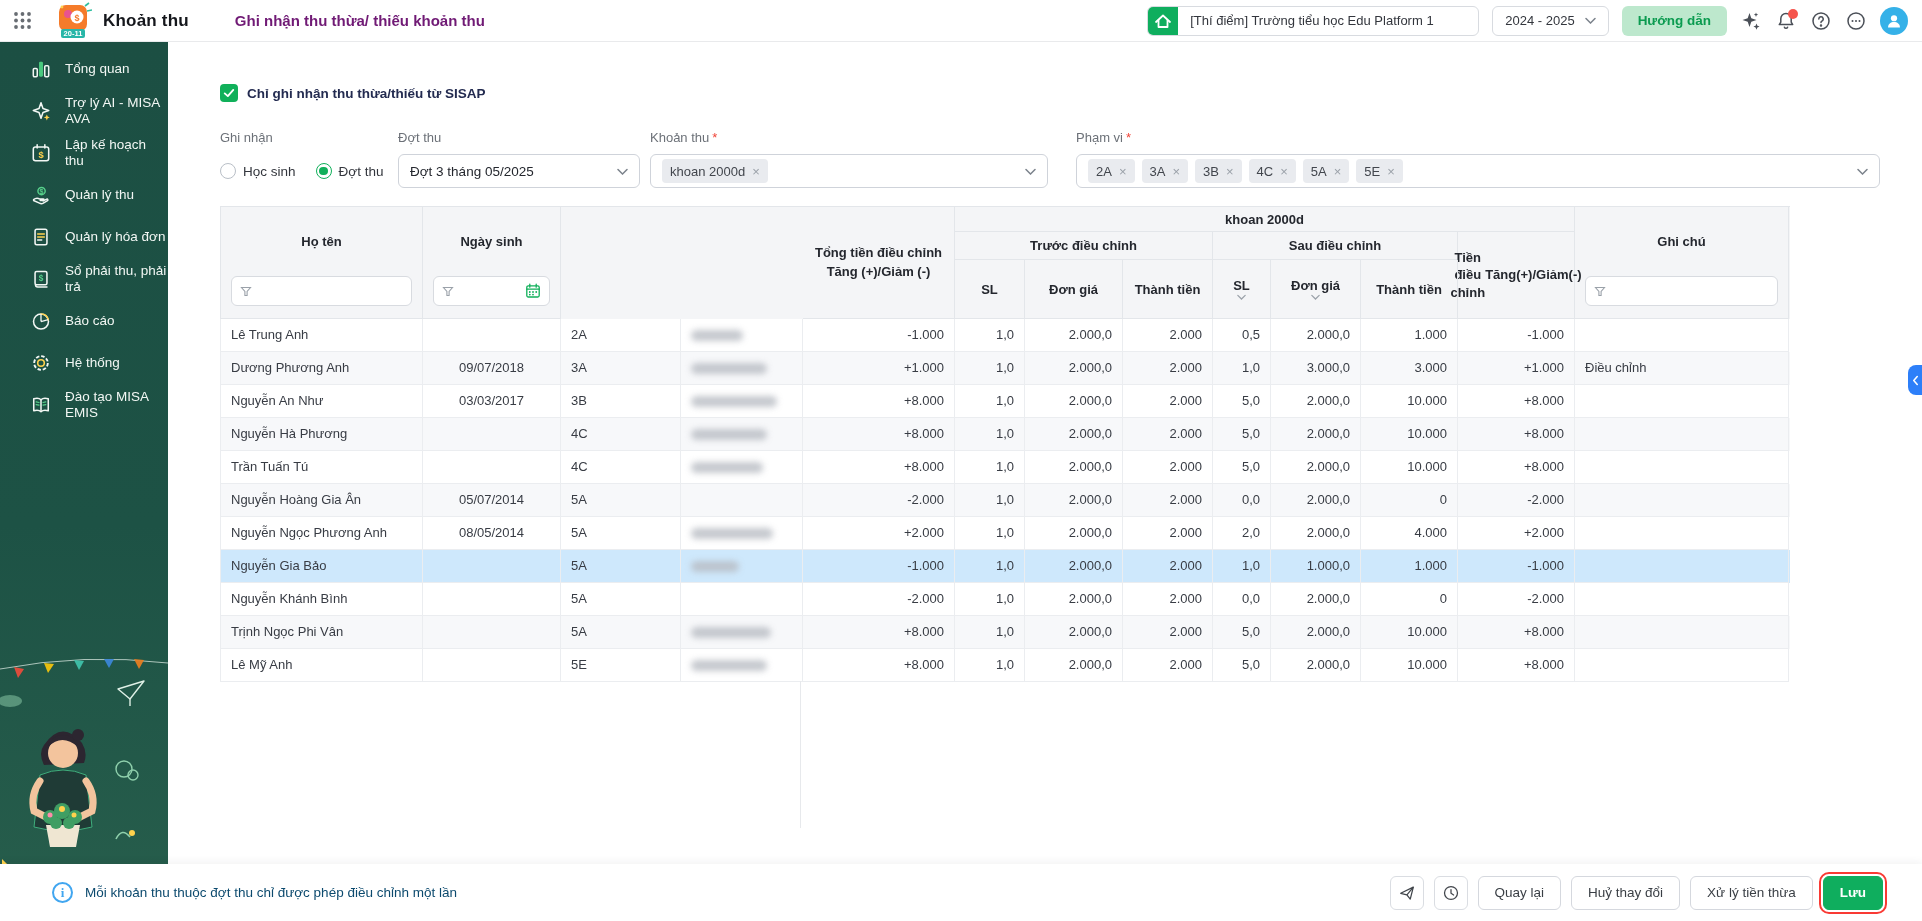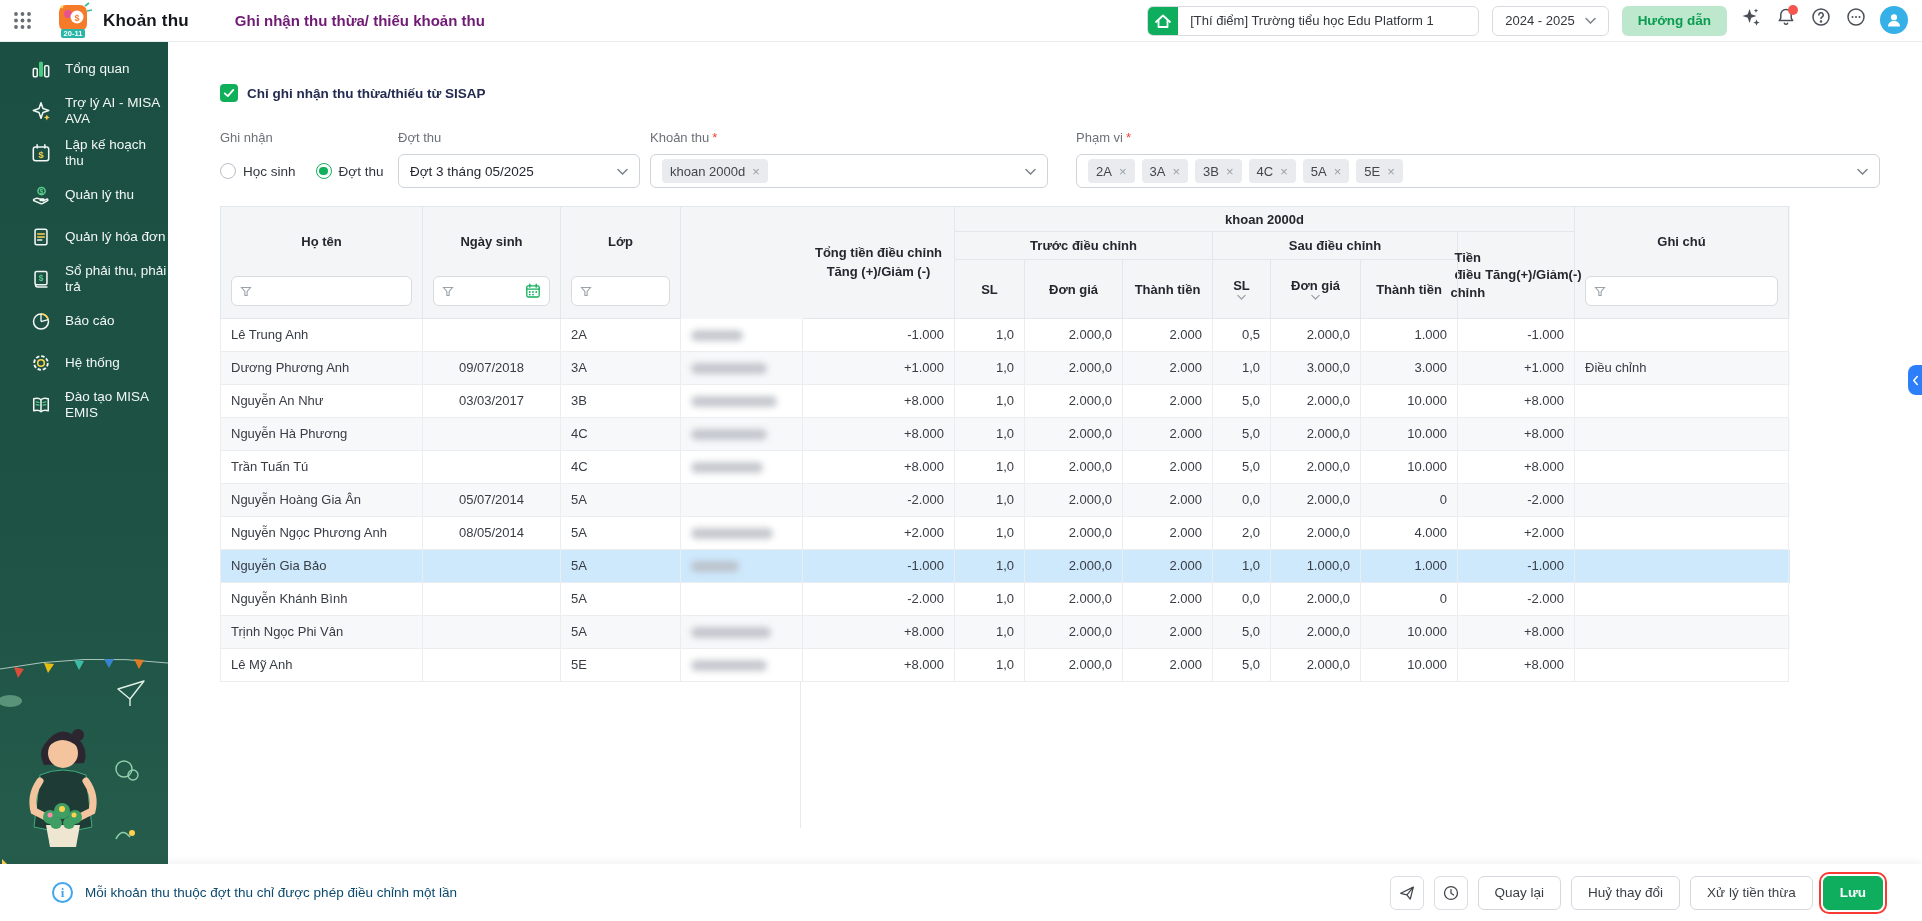--- a/index.html
+++ b/index.html
@@ -8,21 +8,21 @@
   .page { position:relative; width:1922px; height:921px; }
 
   
   .topbar { position:absolute; left:0; top:0; width:100%; height:42px; background:#fff;
             border-bottom:1px solid #e9eaec; display:flex; align-items:center; z-index:30; }
   .topbar-left { display:flex; align-items:center; padding-left:13px; }
   .grid-icon { width:19px; height:19px; margin-right:22px; cursor:pointer; }
   .logo { width:38px; height:38px; margin-right:11px; position:relative; }
   .app-title { font-size:17px; font-weight:bold; color:#15171c; letter-spacing:.2px; }
   .page-title { font-size:15px; font-weight:bold; color:#701a75; margin-left:46px; }
-  .topbar-right { margin-left:auto; display:flex; align-items:flex-start; gap:13px; padding-right:14px; }
+  .topbar-right { margin-left:auto; display:flex; align-items:center; gap:13px; padding-right:14px; }
   .school-box { display:flex; align-items:center; height:30px; border:1px solid #d8dbe0; border-radius:6px; overflow:hidden; background:#fff; cursor:pointer; }
   .school-home { width:30px; height:30px; background:#0fae5e; display:flex; align-items:center; justify-content:center; flex:0 0 30px; }
   .school-name { font-size:13px; color:#33363d; padding:0 12px; white-space:nowrap; min-width:300px; }
   .year-box { display:flex; align-items:center; gap:10px; height:30px; border:1px solid #d8dbe0; border-radius:6px; padding:0 12px; font-size:13px; color:#33363d; cursor:pointer; }
   .guide-btn { height:30px; background:#bde8cd; color:#0b9b50; font-size:13.5px; font-weight:bold; border:none; border-radius:6px; padding:0 16px; cursor:pointer; }
   .tb-ico { width:22px; height:22px; display:flex; align-items:center; justify-content:center; cursor:pointer; position:relative; }
   .avatar { width:28px; height:28px; border-radius:50%; background:#35b1e8; display:flex; align-items:center; justify-content:center; cursor:pointer; }
 
   
   .sidebar { position:absolute; left:0; top:42px; width:168px; height:879px;
@@ -427,28 +427,20 @@
               </svg>
             <span class="cal">
                 <svg viewBox="0 0 16 16" width="16" height="16" fill="none" stroke="#10b05a" stroke-width="1.3" stroke-linecap="round">
                   <rect x="1.8" y="2.8" width="12.4" height="11.2" rx="1.5"></rect>
                   <path d="M4.8 1.2 v3 M11.2 1.2 v3 M1.8 6.2 h12.4"></path>
                   <path d="M4.8 9 h.01 M8 9 h.01 M11.2 9 h.01 M4.8 11.6 h.01 M8 11.6 h.01" stroke-width="1.8"></path>
                 </svg>
               </span>
           </div>
         </div>
-        <div class="hc tall" style="grid-column:3;">
-          <div class="hlab">Lớp</div>
-          <div class="filter-input">
-            <svg viewBox="0 0 12 11" width="12" height="11" fill="none" stroke="#9aa1a9" stroke-width="1.1">
-                <path d="M1.5 1.5 h9 l-3.4 4 v4 h-2.2 v-4 z"></path>
-              </svg>
-          </div>
-        </div>
         <div class="hc" style="grid-column:5; grid-row:1/4;">
           <div class="two-line"><span>Tổng tiền điều chỉnh</span><br><span>Tăng (+)/Giảm (-)</span></div>
         </div>
         <div class="hc hgroup">khoan 2000d</div>
         <div class="hc hsub1">Trước điều chỉnh</div>
         <div class="hc hsub2">Sau điều chỉnh</div>
         <div class="hc hadj">
           <span>Tiền điều chỉnh</span>
             <span>Tăng(+)/Giảm(-)</span>
         </div>

